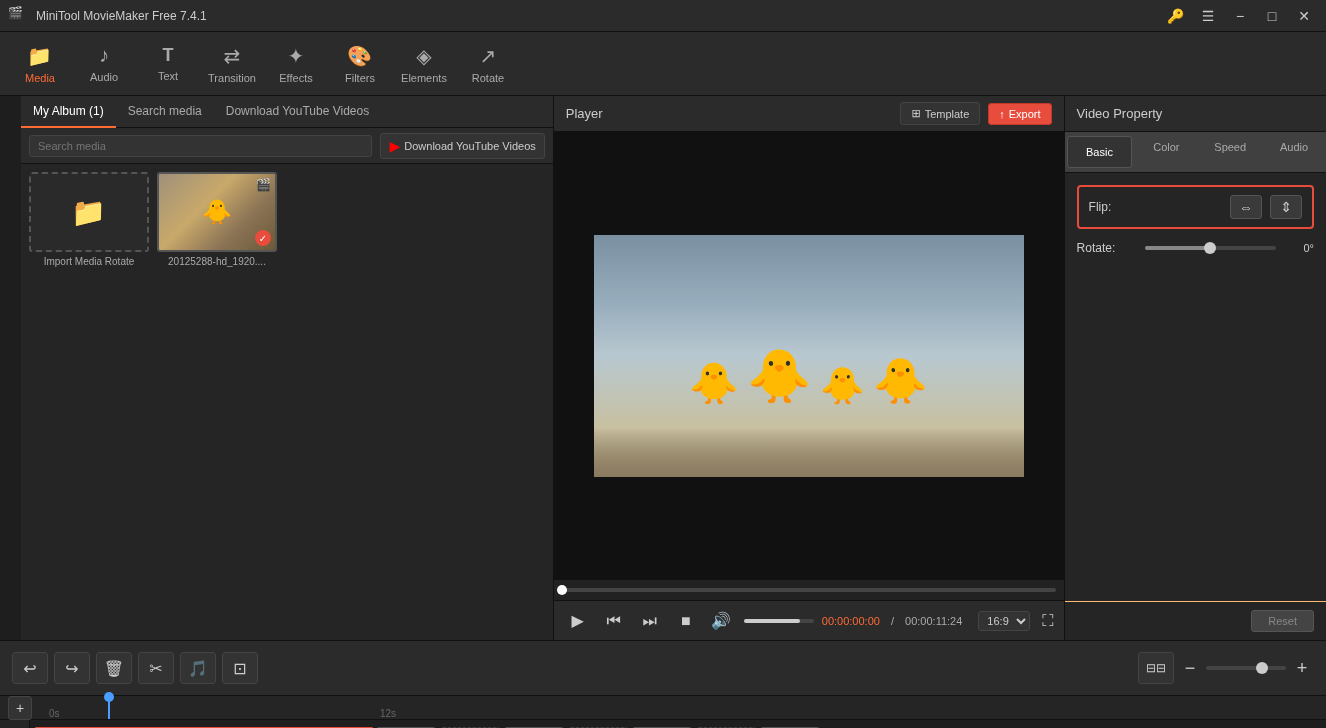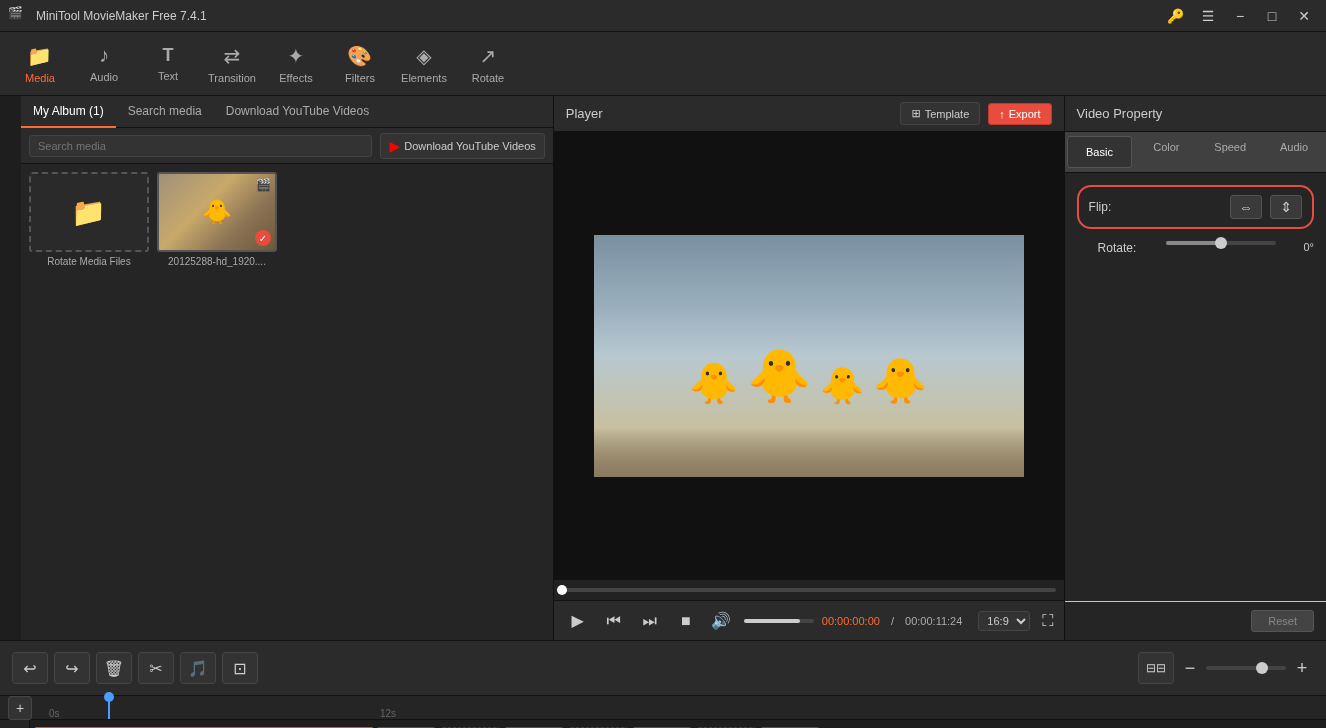--- a/index.html
+++ b/index.html
@@ -79,25 +79,25 @@
     #right-panel { width: 265px; background: #252525; display: flex; flex-direction: column; }
     #property-header { height: 36px; background: #2b2b2b; display: flex; align-items: center; padding: 0 12px; border-bottom: 1px solid #111; }
     #property-header .prop-title { color: #ccc; font-size: 13px; }
 
     #property-tabs { display: flex; border-bottom: 1px solid #111; background: #404040; }
     .prop-tab { flex: 1; height: 32px; display: flex; align-items: center; justify-content: center; cursor: pointer; font-size: 11px; color: #aaa; border-bottom: 2px solid transparent; }
     .prop-tab.active { color: #fff; background: #333; border-bottom: 2px solid transparent; border: 1px solid #555; border-radius: 3px; margin: 4px 2px; }
 
     #property-content { flex: 1; padding: 12px; display: flex; flex-direction: column; gap: 12px; }
 
-    .flip-section { border: 2px solid #e74c3c; border-radius: 14px; padding: 8px 10px; display: flex; align-items: center; gap: 8px; }
+    .flip-section { border: 2px solid #e74c3c; border-radius: 4px; padding: 8px 10px; display: flex; align-items: center; gap: 8px; }
     .flip-label { color: #ccc; font-size: 12px; margin-right: auto; }
     .flip-btn { width: 32px; height: 24px; background: #3a3a3a; border: 1px solid #555; border-radius: 3px; cursor: pointer; display: flex; align-items: center; justify-content: center; color: #ccc; font-size: 14px; }
 
-    .rotate-section { display: flex; align-items: flex-start; gap: 8px; margin-left: 21px; }
+    .rotate-section { display: flex; align-items: center; gap: 8px; }
     .rotate-label { color: #ccc; font-size: 12px; width: 60px; }
     .rotate-slider-track { flex: 1; height: 4px; background: #444; border-radius: 2px; position: relative; }
     .rotate-slider-fill { width: 50%; height: 100%; background: #888; border-radius: 2px; }
     .rotate-thumb { position: absolute; left: 50%; top: 50%; transform: translate(-50%, -50%); width: 12px; height: 12px; background: #ccc; border-radius: 50%; }
     .rotate-value { color: #ccc; font-size: 11px; width: 30px; text-align: right; }
 
     #property-footer { padding: 8px 12px; display: flex; justify-content: flex-end; border-top: 1px solid #fdba74; }
     .reset-btn { padding: 4px 16px; background: #444; border: 1px solid #555; border-radius: 3px; color: #888; cursor: pointer; font-size: 11px; }
 
     
@@ -197,21 +197,21 @@
         <span>Download YouTube Videos</span>
       </div>
     </div>
 
     <div id="media-grid">
 
       <div class="media-item">
         <div class="media-thumb import">
           <span style="font-size:28px;color:#666;">📁</span>
         </div>
-        <div class="media-label">Rotate Media Files</div>
+        <div class="media-label">Import Media Rotate</div>
       </div>
 
       <div class="media-item">
         <div class="media-thumb" style="background:#8B7355;">
           <span class="video-icon">🎬</span>
 
           <div style="width:100%;height:100%;background:linear-gradient(135deg,#a0907a 0%,#c8a96a 40%,#8B7355 70%,#6b5a3a 100%);display:flex;align-items:center;justify-content:center;">
             <span style="font-size:24px;">🐥</span>
           </div>
           <div class="check-badge">✓</div>

